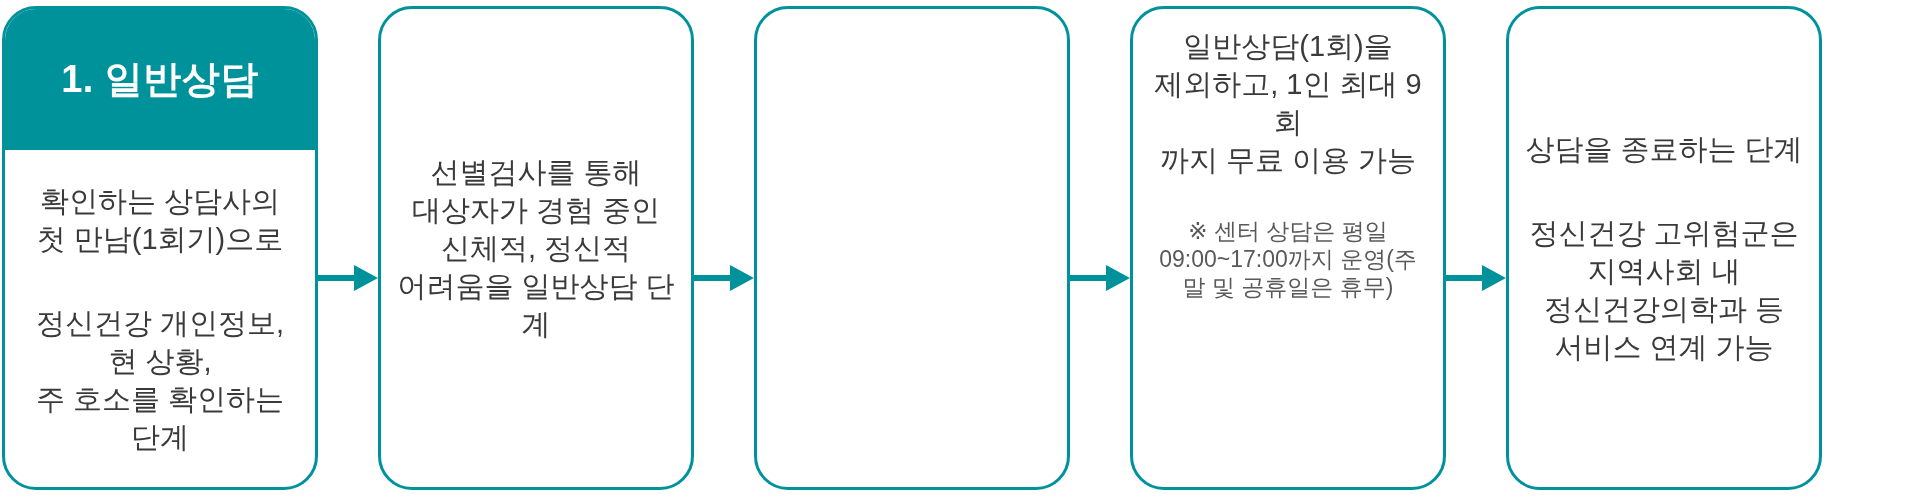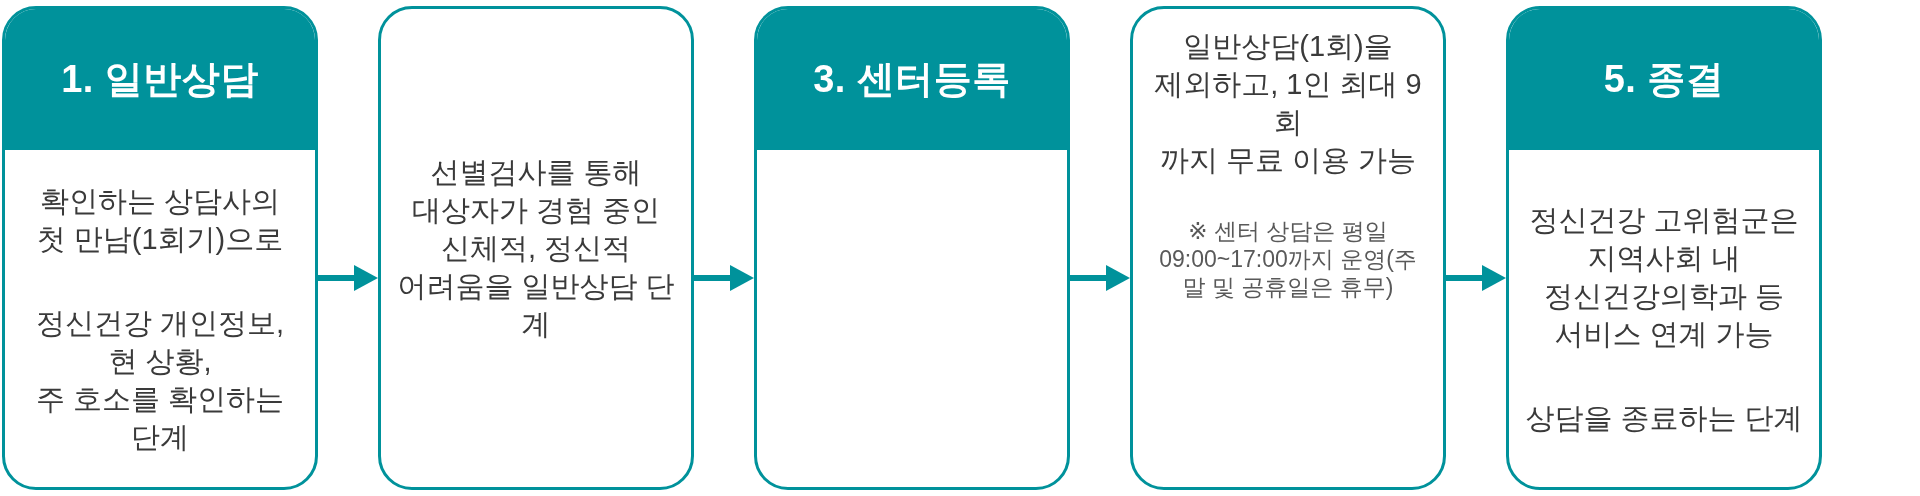--- a/index.html
+++ b/index.html
@@ -127,23 +127,20 @@
   </section>
 
   <div class="gap">
     <svg width="60" height="26" viewBox="0 0 60 26" fill="currentColor" aria-hidden="true">
       <rect x="0" y="10" width="40" height="6"></rect>
       <polygon points="36,0 60,13 36,26"></polygon>
     </svg>
   </div>
 
   <section class="card">
-    <header class="card-header">
-      <h2>3. 센터등록</h2>
-    </header>
   </section>
 
   <div class="gap">
     <svg width="60" height="26" viewBox="0 0 60 26" fill="currentColor" aria-hidden="true">
       <rect x="0" y="10" width="40" height="6"></rect>
       <polygon points="36,0 60,13 36,26"></polygon>
     </svg>
   </div>
 
   <section class="card">
@@ -158,25 +155,22 @@
   </section>
 
   <div class="gap">
     <svg width="60" height="26" viewBox="0 0 60 26" fill="currentColor" aria-hidden="true">
       <rect x="0" y="10" width="40" height="6"></rect>
       <polygon points="36,0 60,13 36,26"></polygon>
     </svg>
   </div>
 
   <section class="card">
-    <header class="card-header">
-      <h2>5. 종결</h2>
-    </header>
     <div class="card-body">
+      <p>상담을 종료하는 단계</p>
       <p>정신건강 고위험군은
 지역사회 내
 정신건강의학과 등
 서비스 연계 가능</p>
-      <p>상담을 종료하는 단계</p>
     </div>
   </section>
 
 </div>
 
 </body></html>

